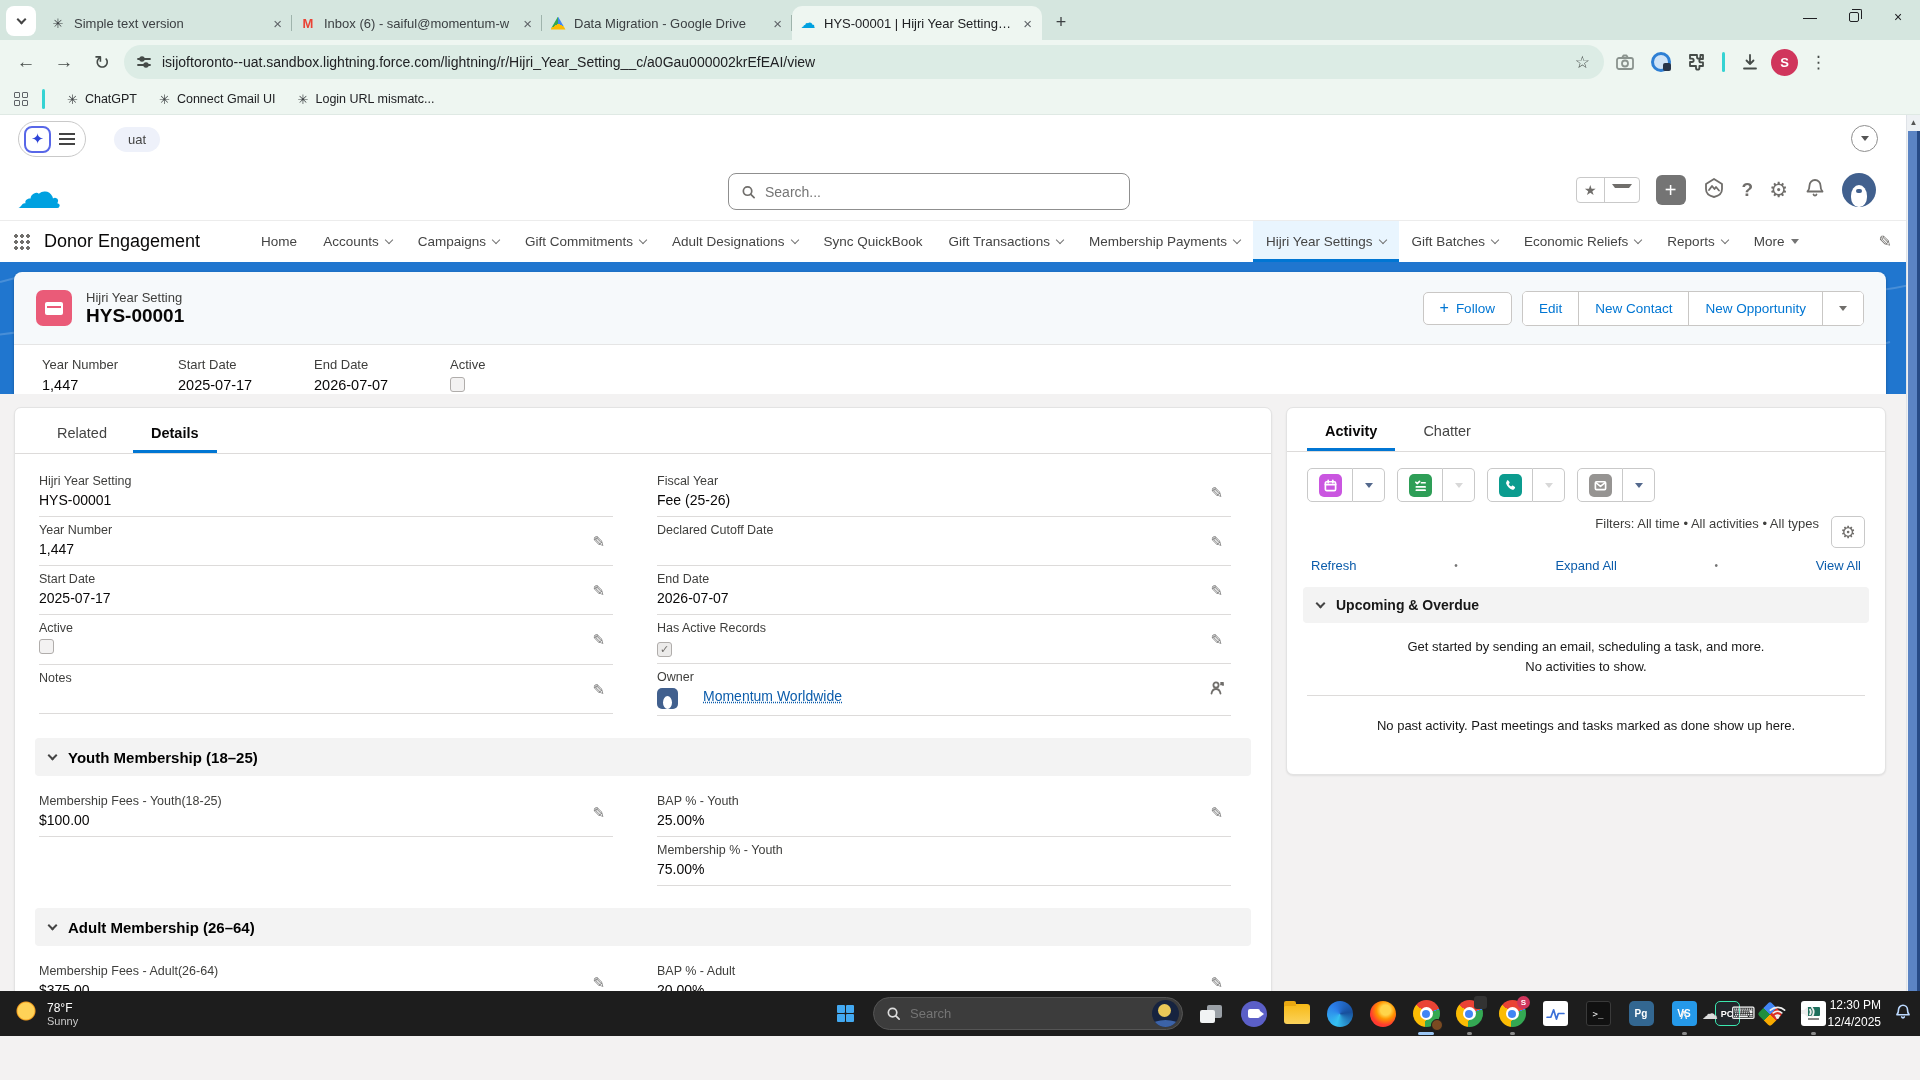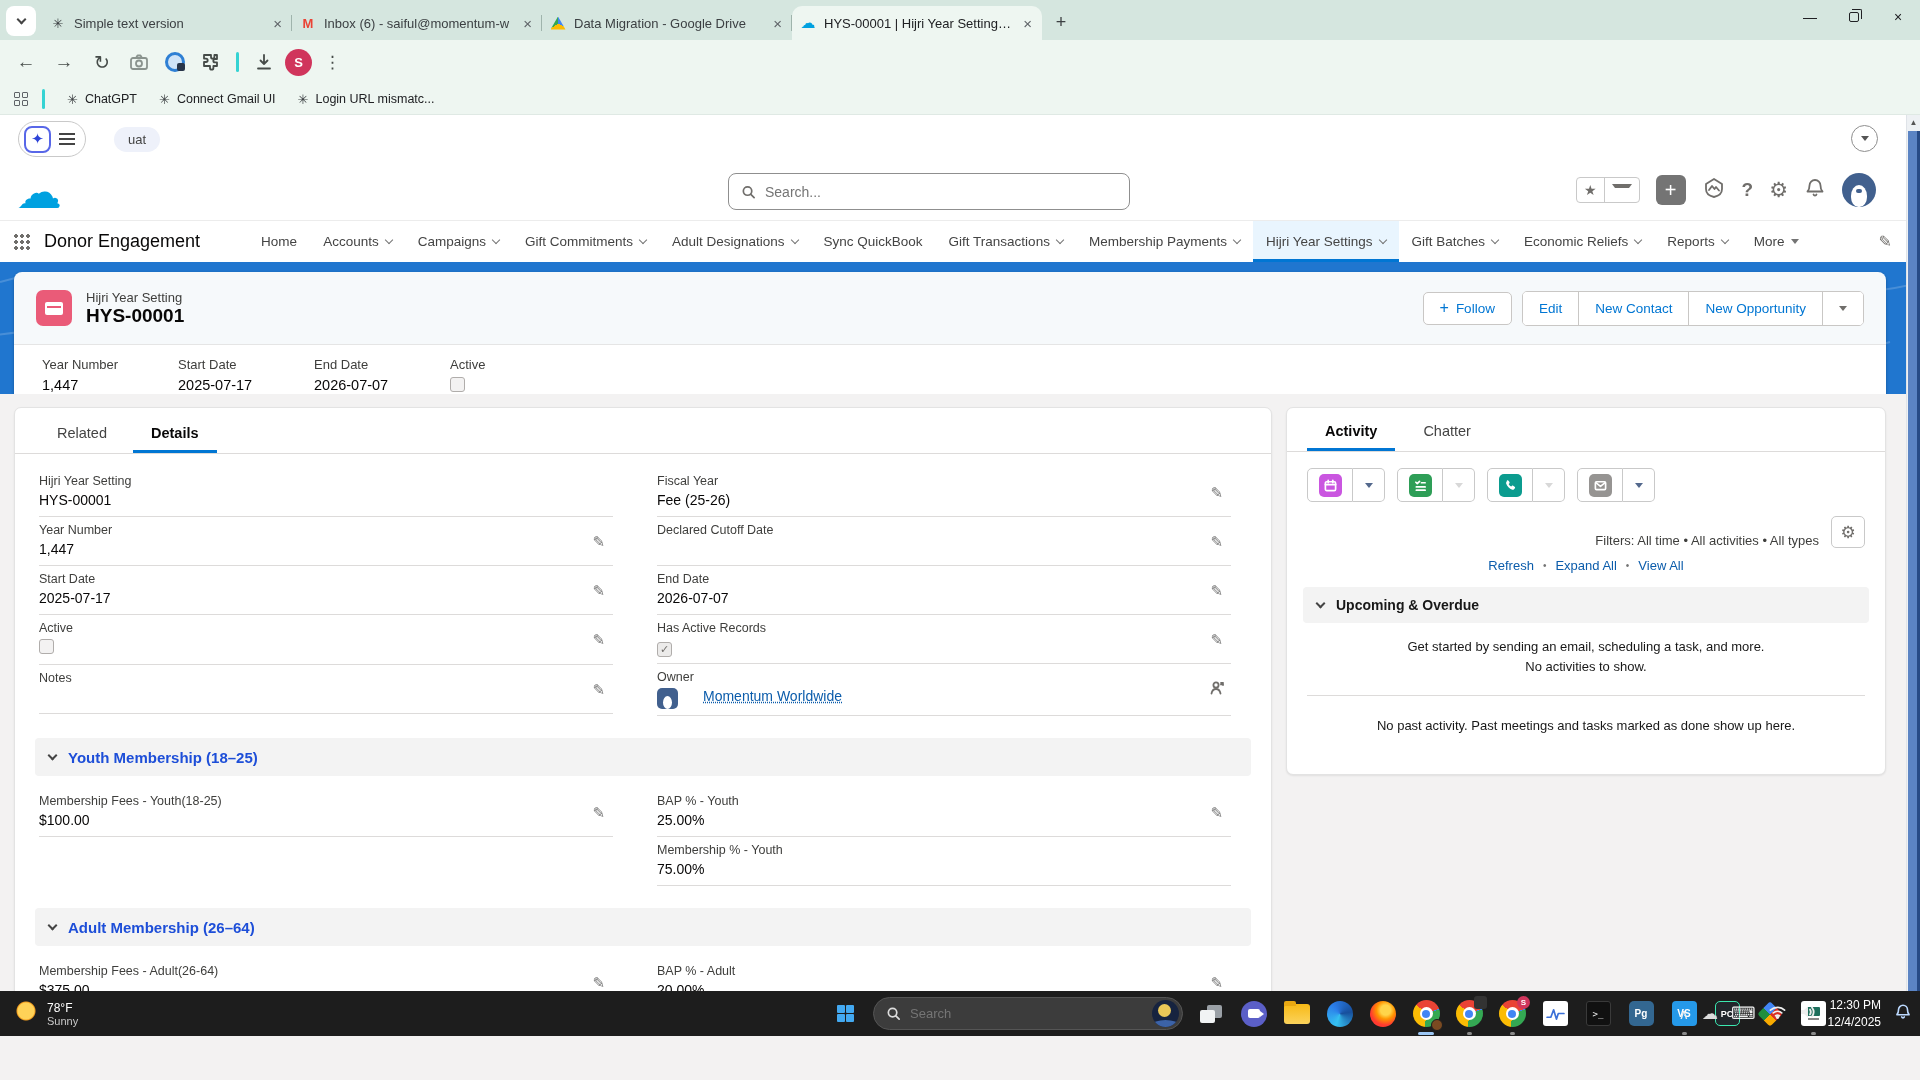--- a/index.html
+++ b/index.html
@@ -107,36 +107,36 @@
   .frow{position:relative;border-bottom:1px solid #dddbda;min-height:49px;padding:6px 40px 6px 0}
   .flabel{font-size:12.5px;color:#3e3e3c;margin-bottom:4px}
   .fvalue{font-size:14px;color:#080707;min-height:17px}
   .pencil{position:absolute;right:8px;top:16px;font-size:15px;color:#747474}
   .fowner{display:flex;gap:25px}
   .mini-koala{width:21px;height:21px;border-radius:5px;background:#41608e;position:relative;overflow:hidden;flex:none}
   .mini-koala:before{content:"";position:absolute;left:6px;top:8px;width:9px;height:13px;background:#fff;border-radius:50%}
   .flink{font-size:14px;color:#0b5cab;text-decoration:underline dotted}
   .owner-change{position:absolute;right:6px;top:16px;color:#706e6b}
   .section{margin:22px 20px 0 20px}
-  .sechead{background:#f3f3f3;border-radius:4px;height:38px;display:flex;align-items:center;gap:12px;padding:0 14px;font-size:15px;font-weight:bold;color:#1d4ed8}
+  .sechead{background:#f3f3f3;border-radius:4px;height:38px;display:flex;align-items:center;gap:12px;padding:0 14px;font-size:15px;font-weight:bold;color:#000000}
   .sechead .chev{border-color:#444}
   .secgrid{display:grid;grid-template-columns:1fr 1fr;column-gap:44px;padding:12px 20px 0 4px}
   
   .acttabs{display:flex;align-items:flex-end;height:44px;border-bottom:1px solid #dddbda;padding:0 20px;gap:10px}
   .composer{display:flex;gap:12px;padding:16px 20px 6px 20px}
   .cgrp{display:flex}
   .cbtn{width:46px;height:34px;border:1px solid #c9c9c9;border-radius:5px 0 0 5px;display:flex;align-items:center;justify-content:center;background:#fff}
   .cdd{width:32px;height:34px;border:1px solid #c9c9c9;border-left:none;border-radius:0 5px 5px 0;display:flex;align-items:center;justify-content:center;background:#fff}
   .cdd .dd{width:0;height:0;border-left:4.5px solid transparent;border-right:4.5px solid transparent;border-top:5.5px solid #54698d}
   .cdd.dis .dd{border-top-color:#d8d8d8}
   .cic{width:23px;height:23px;border-radius:5px;display:flex;align-items:center;justify-content:center}
   .cic svg{display:block}
-  .filtersrow{display:flex;align-items:flex-end;justify-content:flex-end;gap:12px;padding:8px 20px 0 20px;font-size:13px;color:#3e3e3c}
+  .filtersrow{display:flex;align-items:flex-start;justify-content:flex-end;gap:12px;padding:8px 20px 0 20px;font-size:13px;color:#3e3e3c}
   .gearbtn{width:34px;height:32px;border:1px solid #c9c9c9;border-radius:5px;display:flex;align-items:center;justify-content:center;color:#706e6b;font-size:17px;background:#fff}
-  .linksrow{display:flex;align-items:center;justify-content:center;gap:9px;padding:10px 18px;font-size:13px}
+  .linksrow{display:flex;align-items:center;justify-content:space-between;gap:0;padding:10px 24px;font-size:13px}
   .linksrow a{color:#0b5cab;text-decoration:none}
   .dotsep{color:#747474;font-size:10px}
   .upbar{margin:4px 16px;background:#f3f3f3;border-radius:4px;height:36px;display:flex;align-items:center;gap:12px;padding:0 14px;font-size:14px;font-weight:bold;color:#181818}
   .emptytxt{text-align:center;font-size:13px;color:#181818;line-height:1.55;padding:10px 20px 14px 20px}
   .actdivider{border-top:1px solid #dddbda;margin:4px 20px}
   .pasttxt{text-align:center;font-size:13px;color:#181818;padding:18px 20px}
   
   .scrollbar{position:absolute;right:0;top:115px;width:14px;height:920px;background:#eef1f4;border-left:1px solid #dfe3e8}
   .sb-arrow{height:14px;display:flex;align-items:center;justify-content:center;font-size:8px;color:#555}
   .sb-thumb{position:absolute;left:1px;top:16px;width:12px;height:860px;background:#5b84c4;border-right:3px solid #274b86}
@@ -226,20 +226,30 @@
         <span class="restore"></span>
       </div>
     <div class="wbtn">×</div>
   </div>
 </div>
 
 <div class="toolbar">
   <span class="nav-ic">←</span>
   <span class="nav-ic">→</span>
   <span class="nav-ic">↻</span>
+  <div class="urlpill">
+    <svg class="siteinfo stroke" viewBox="0 0 16 16" style="color:#454b48">
+        <line x1="2" y1="5" x2="14" y2="5"></line>
+        <circle cx="6" cy="5" r="1.8" fill="#454b48"></circle>
+        <line x1="2" y1="11" x2="14" y2="11"></line>
+        <circle cx="10" cy="11" r="1.8" fill="#454b48"></circle>
+      </svg>
+    <span class="urltext">isijoftoronto--uat.sandbox.lightning.force.com/lightning/r/Hijri_Year_Setting__c/a0Gau000002krEfEAI/view</span>
+    <span class="star">☆</span>
+  </div>
   <span class="ext-ic">
     <svg class="stroke" width="20" height="20" viewBox="0 0 20 20" style="color:#8a938e">
         <rect x="2" y="6" width="16" height="11" rx="2"></rect>
         <path d="M7 6l1.5-2.5h3L13 6"></path>
         <circle cx="10" cy="11.5" r="3"></circle>
       </svg>
   </span>
   <span class="ext-ic">
       <span class="onep"></span>
     </span>

